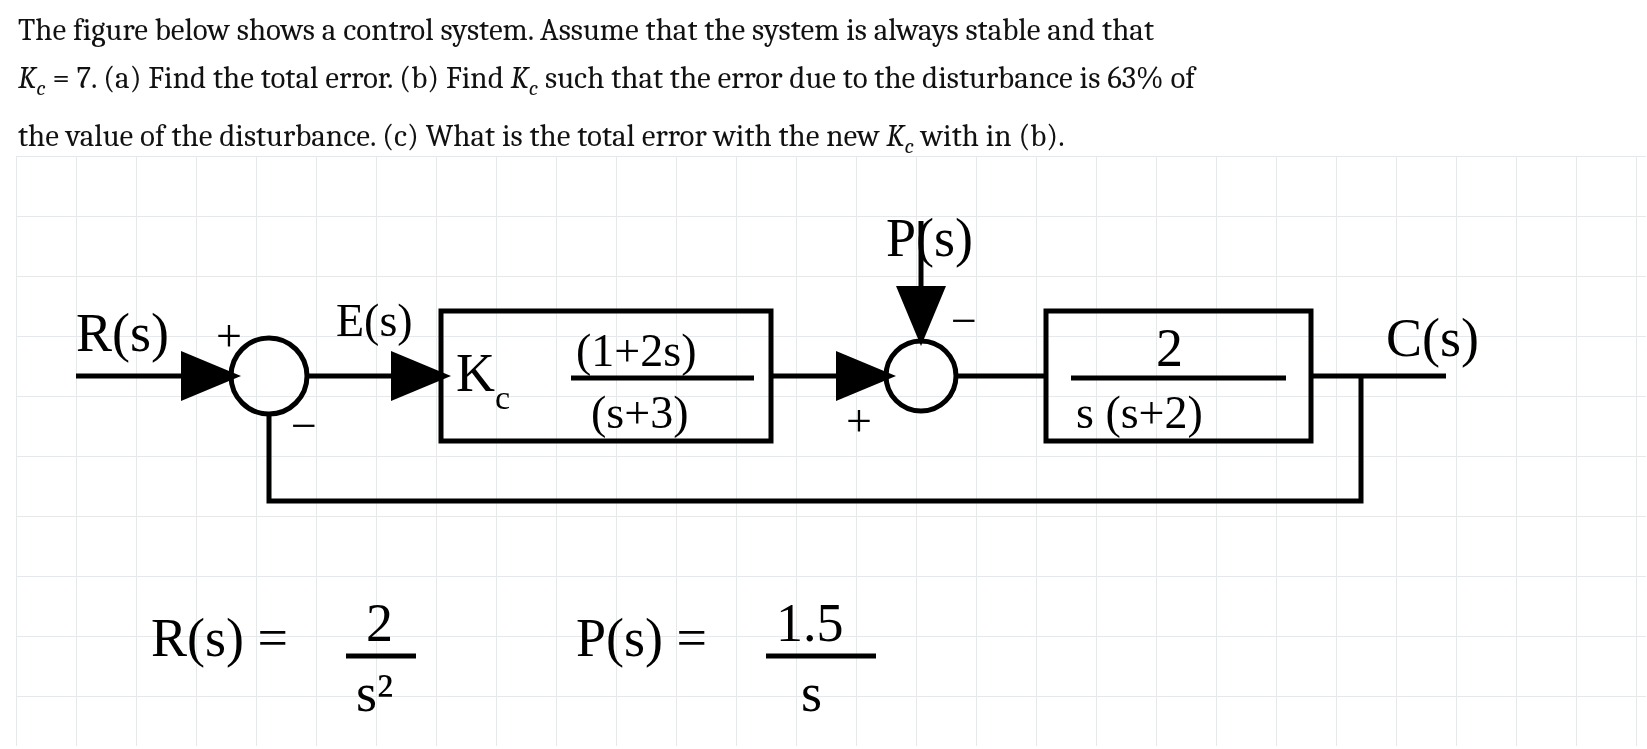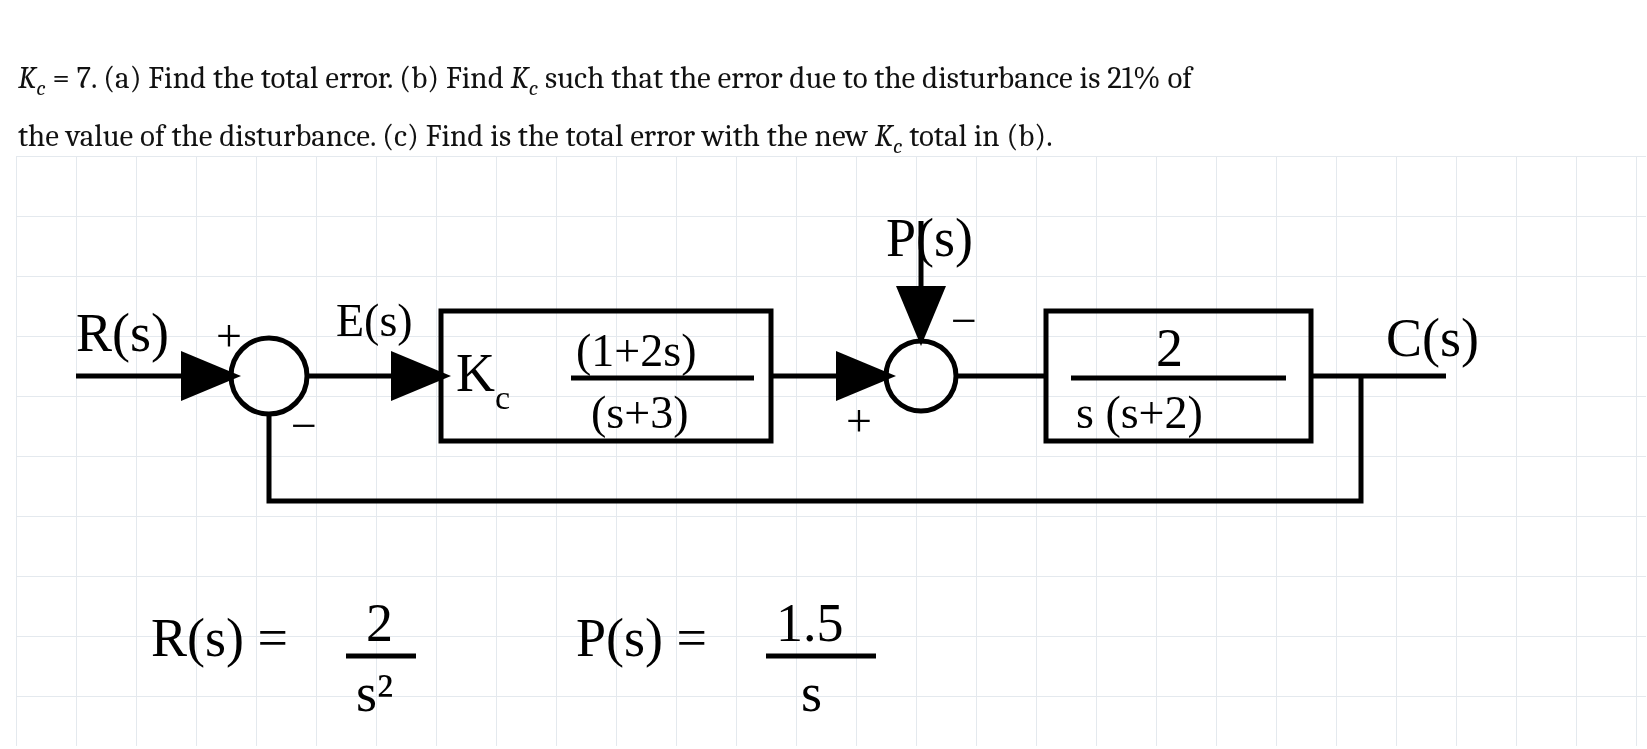--- a/index.html
+++ b/index.html
@@ -64,23 +64,23 @@
   .hand-big {
     font-family: "Segoe Script", "Comic Sans MS", cursive;
     font-size: 54px;
     fill: #000;
   }
 </style>
 </head>
 <body>
 
 <div class="problem-text">
-  <br>
-  <span class="ital"><span>K</span><sub>c</sub></span><span> = 7. (a) Find the total error. (b) Find </span><span class="ital"><span>K</span><sub>c</sub></span><span> such that the error due to the disturbance is 21% of</span><br>
-  <span>the value of the disturbance. (c) Find is the total error with the new </span><span class="ital"><span>K</span><sub>c</sub></span><span> total in (b).</span>
+  <span>The figure below shows a control system. Assume that the system is always stable and that</span><br>
+  <span class="ital"><span>K</span><sub>c</sub></span><span> = 7. (a) Find the total error. (b) Find </span><span class="ital"><span>K</span><sub>c</sub></span><span> such that the error due to the disturbance is 63% of</span><br>
+  <span>the value of the disturbance. (c) What is the total error with the new </span><span class="ital"><span>K</span><sub>c</sub></span><span> with in (b).</span>
 </div>
 
 <div class="tab-remnant">LLIVI 42J</div>
 
 <div class="figure-area">
   <svg viewBox="0 0 1630 590">
 
     <defs>
       <pattern id="grid" width="60" height="60" patternUnits="userSpaceOnUse">
         <path d="M 60 0 L 0 0 0 60" fill="none" stroke="#e4e9ee" stroke-width="2"></path>

